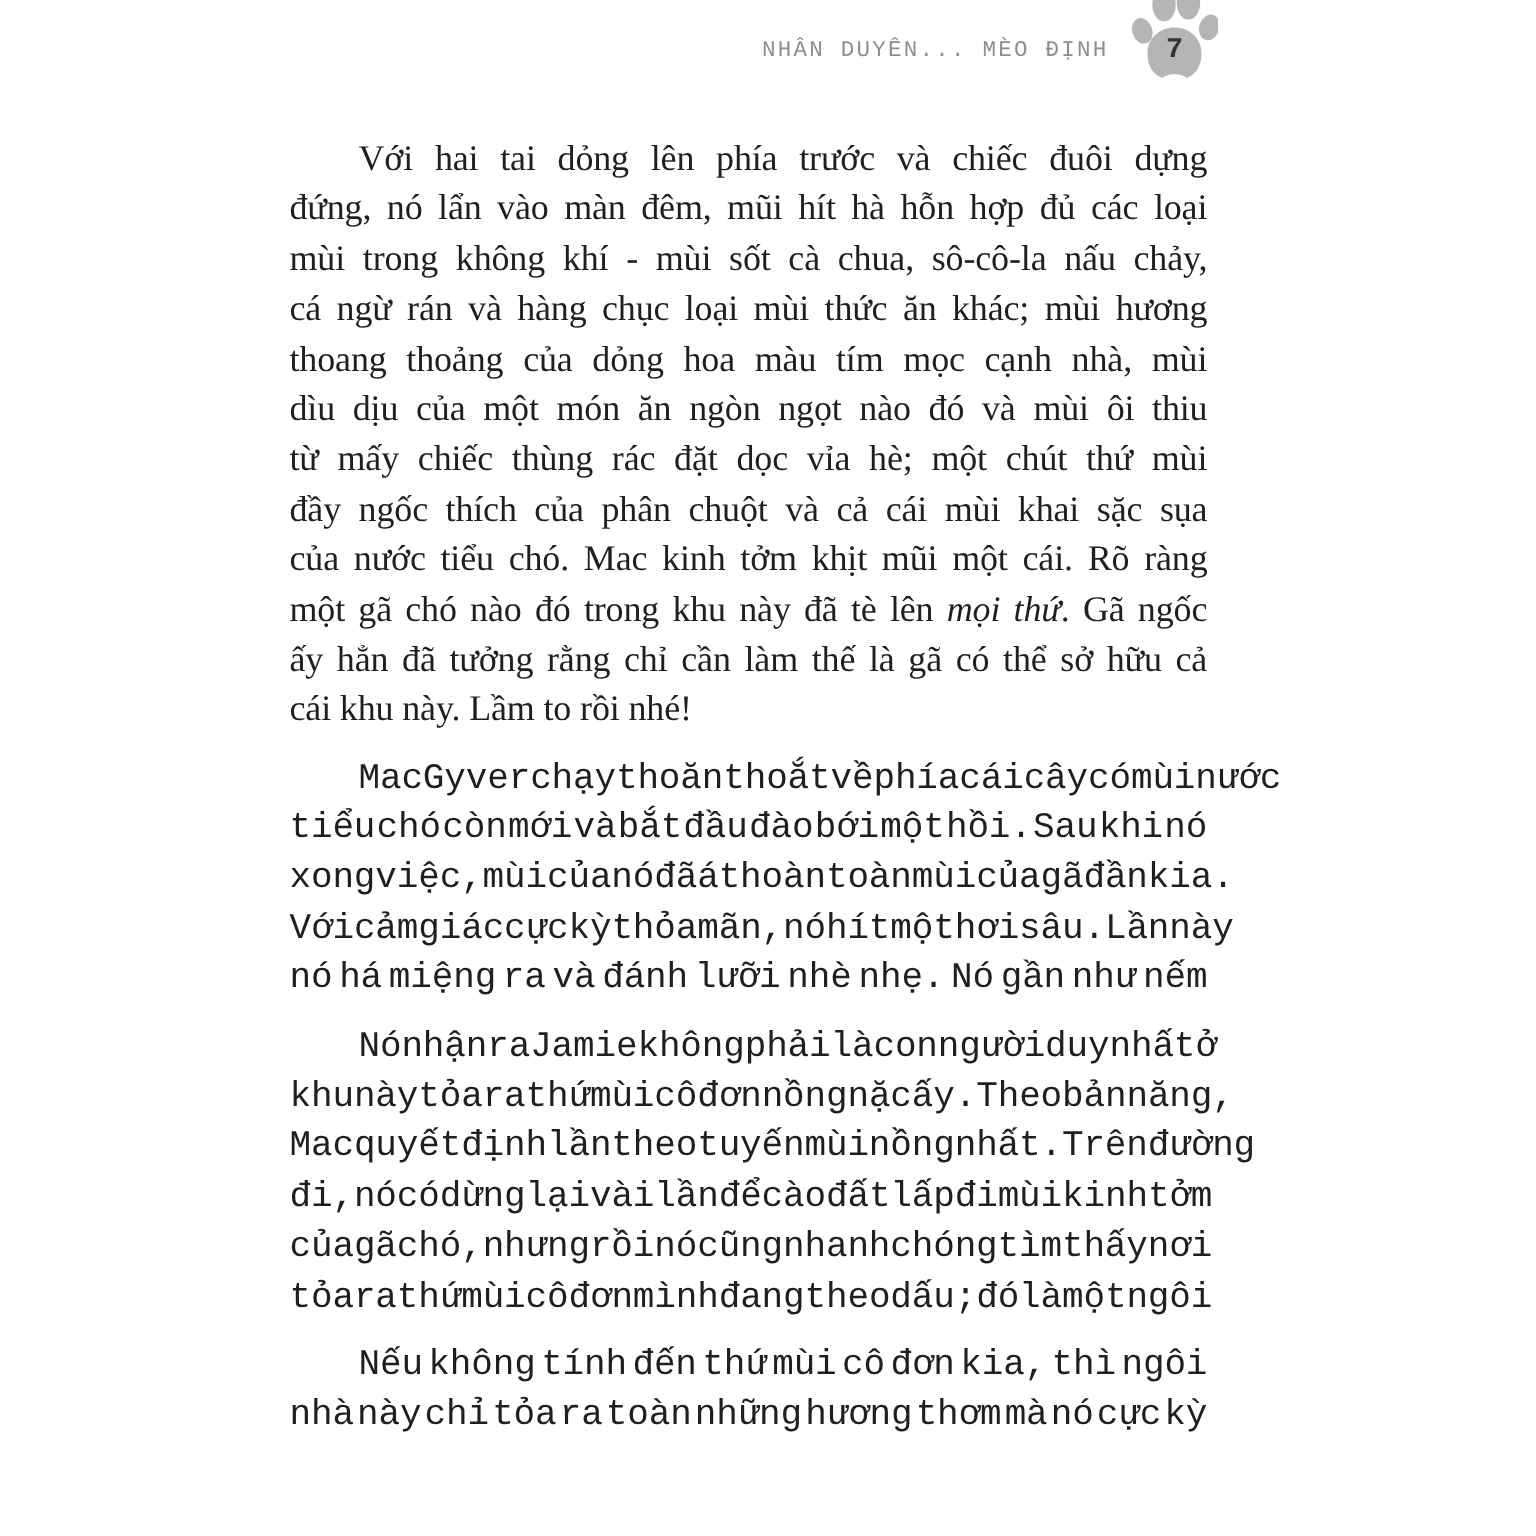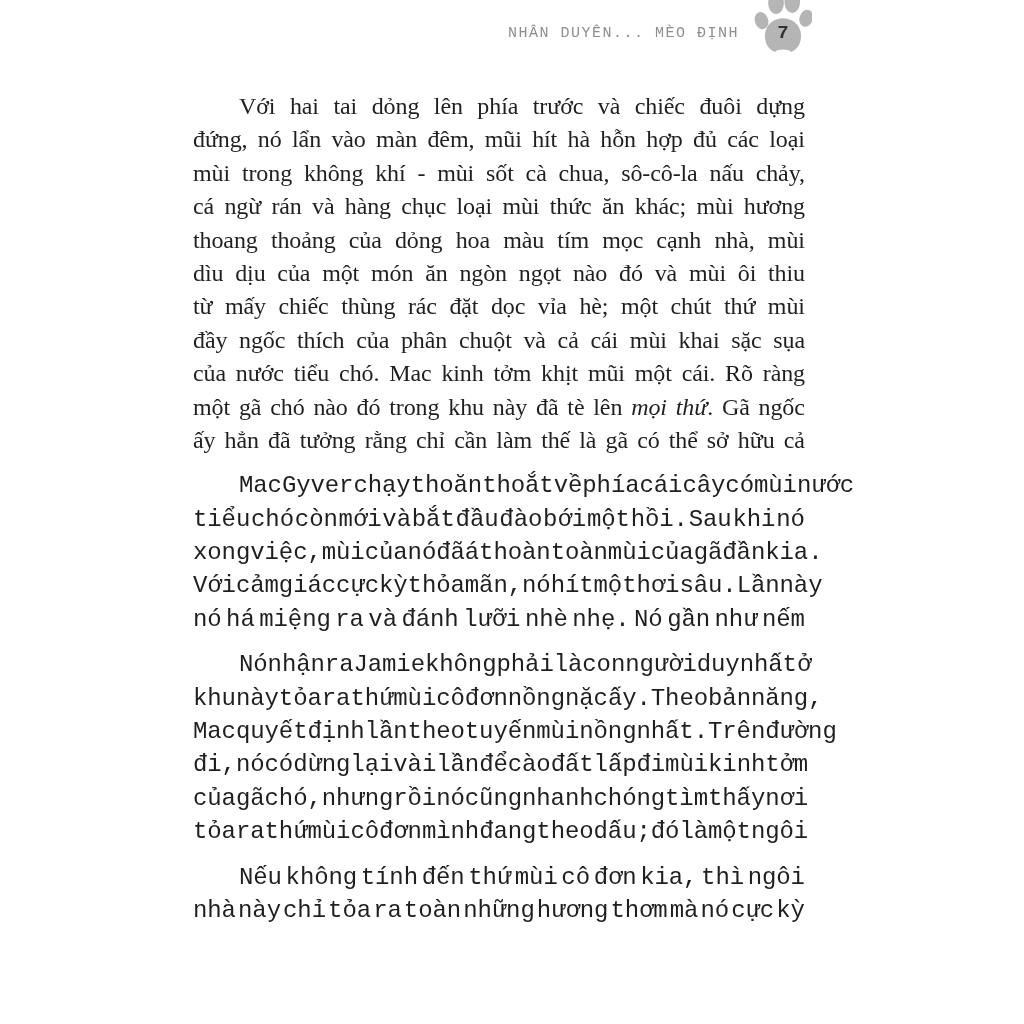--- a/index.html
+++ b/index.html
@@ -249,20 +249,21 @@
           <span class="w"><span>làm</span></span>
           <span class="w"><span>thế</span></span>
           <span class="w"><span>là</span></span>
           <span class="w"><span>gã</span></span>
           <span class="w"><span>có</span></span>
           <span class="w"><span>thể</span></span>
           <span class="w"><span>sở</span></span>
           <span class="w"><span>hữu</span></span>
           <span class="w"><span>cả</span></span>
         </div>
+        <div class="line last"><span>cái khu này. Lầm to rồi nhé!</span></div>
       </div>
       <div class="para">
         <div class="line first">
           <span class="w"><span>MacGyver</span></span>
           <span class="w"><span>chạy</span></span>
           <span class="w"><span>thoăn</span></span>
           <span class="w"><span>thoắt</span></span>
           <span class="w"><span>về</span></span>
           <span class="w"><span>phía</span></span>
           <span class="w"><span>cái</span></span>

